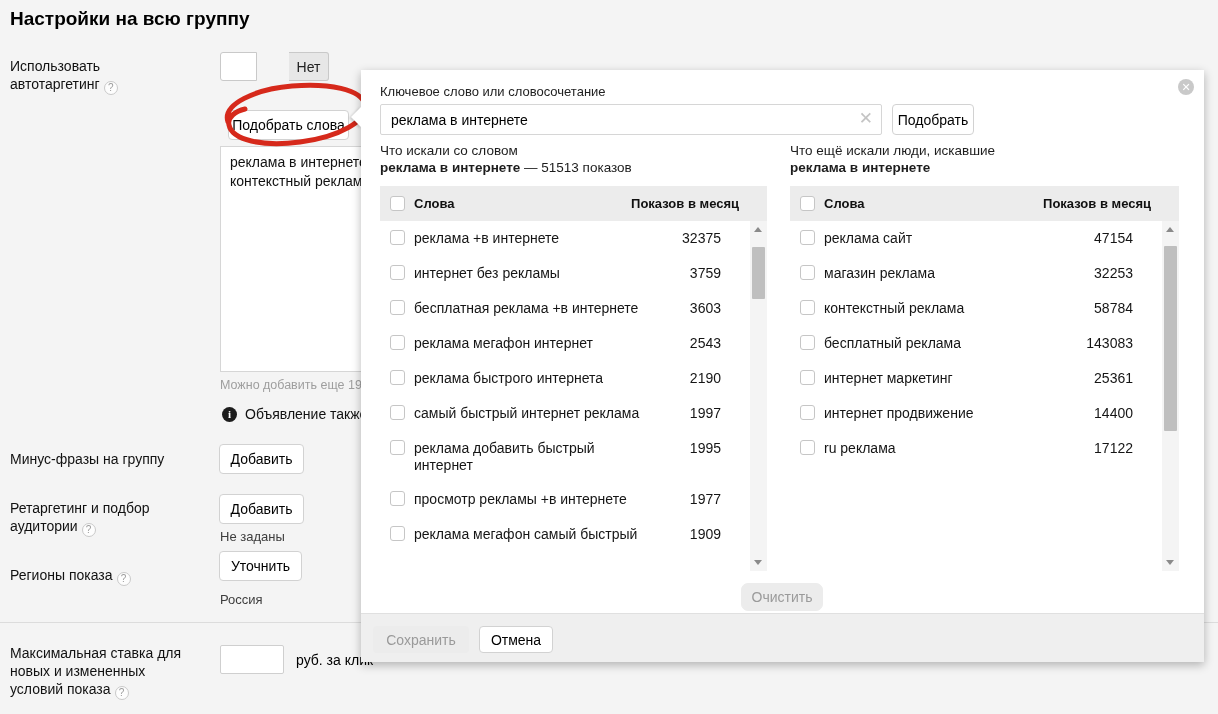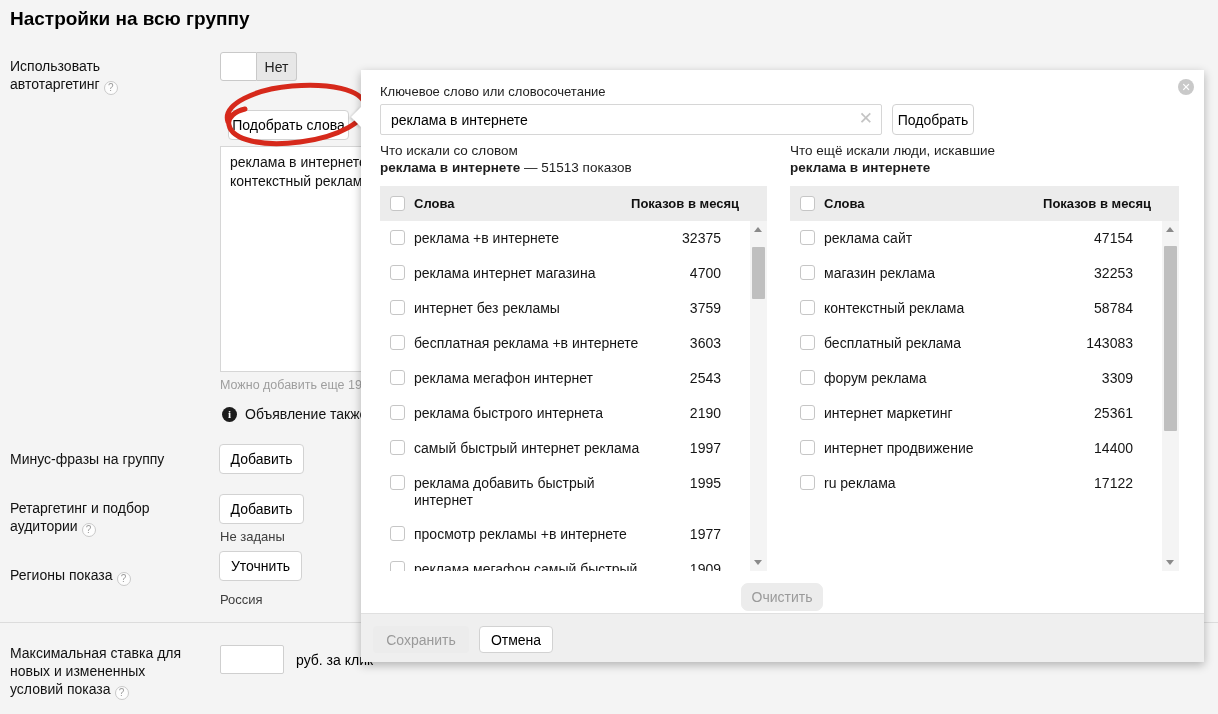--- a/index.html
+++ b/index.html
@@ -19,21 +19,21 @@
     text-align:center; margin-left:4px; vertical-align:-2px; background:#fdfdfd;
   }
   .toggle { left:220px; top:52px; display:flex; height:29px; cursor:pointer; }
   .toggle .knob {
     width:37px; background:#fff; border:1px solid #c9c9c9;
     border-radius:3px 0 0 3px;
   }
   .toggle .tlabel {
     width:40px; background:#e7e7e7; border:1px solid #c9c9c9; border-left:none;
     border-radius:0 3px 3px 0; font-size:14px; color:#222;
-    display:flex; align-items:center; justify-content:center;
+    display:flex; align-items:center; justify-content:center;margin-left:32px;
   }
   .btn {
     background:#fff; border:1px solid #d2d2d2; border-radius:4px;
     font-size:14px; color:#000; text-align:center; cursor:pointer;
     display:flex; align-items:center; justify-content:center;
     font-family:inherit;
   }
   .btn.disabled { background:#ececec; border-color:#ececec; color:#9a9a9a; cursor:default; }
   .kw-textarea {
     left:220px; top:146px; width:252px; height:226px; background:#fff;
@@ -211,26 +211,20 @@
     </div>
     <div class="tbody">
 
         <div class="trow">
           <span class="cb"></span>
           <span class="phrase">реклама +в интернете</span>
           <span class="spacer"></span>
           <span class="shows">32375</span>
         </div>
 
-        <div class="trow">
-          <span class="cb"></span>
-          <span class="phrase">реклама интернет магазина</span>
-          <span class="spacer"></span>
-          <span class="shows">4700</span>
-        </div>
 
         <div class="trow">
           <span class="cb"></span>
           <span class="phrase">интернет без рекламы</span>
           <span class="spacer"></span>
           <span class="shows">3759</span>
         </div>
 
         <div class="trow">
           <span class="cb"></span>
@@ -329,26 +323,20 @@
 
 
 
         <div class="trow">
           <span class="cb"></span>
           <span class="phrase">бесплатный реклама</span>
           <span class="spacer"></span>
           <span class="shows">143083</span>
         </div>
 
-        <div class="trow">
-          <span class="cb"></span>
-          <span class="phrase">форум реклама</span>
-          <span class="spacer"></span>
-          <span class="shows">3309</span>
-        </div>
 
         <div class="trow">
           <span class="cb"></span>
           <span class="phrase">интернет маркетинг</span>
           <span class="spacer"></span>
           <span class="shows">25361</span>
         </div>
 
         <div class="trow">
           <span class="cb"></span>

